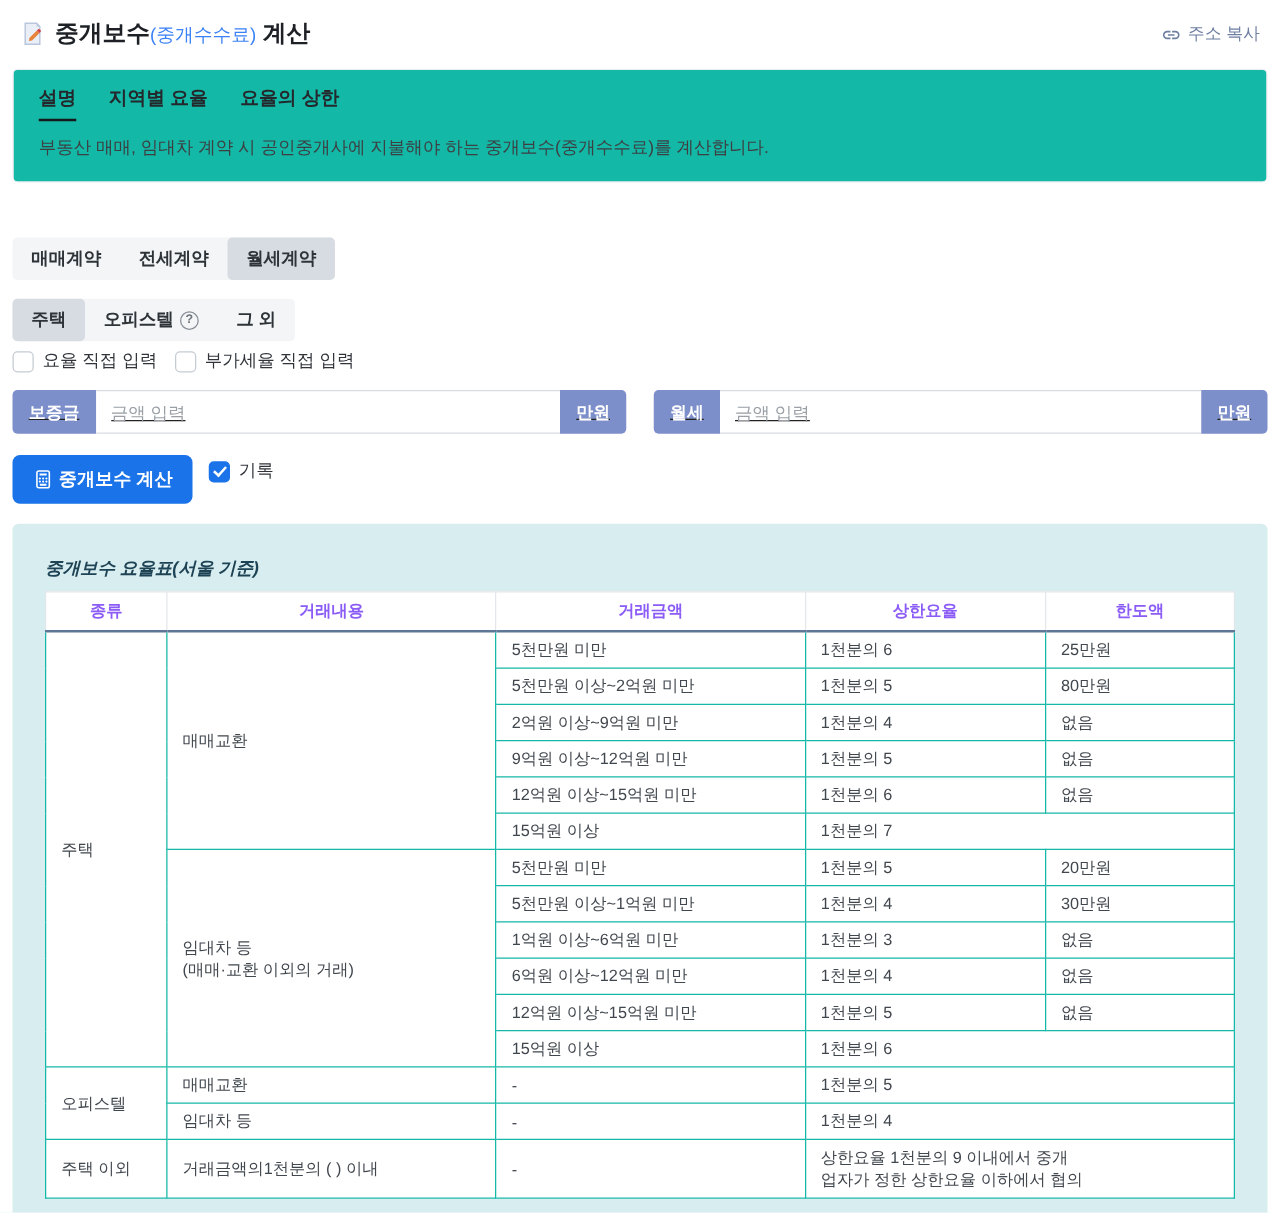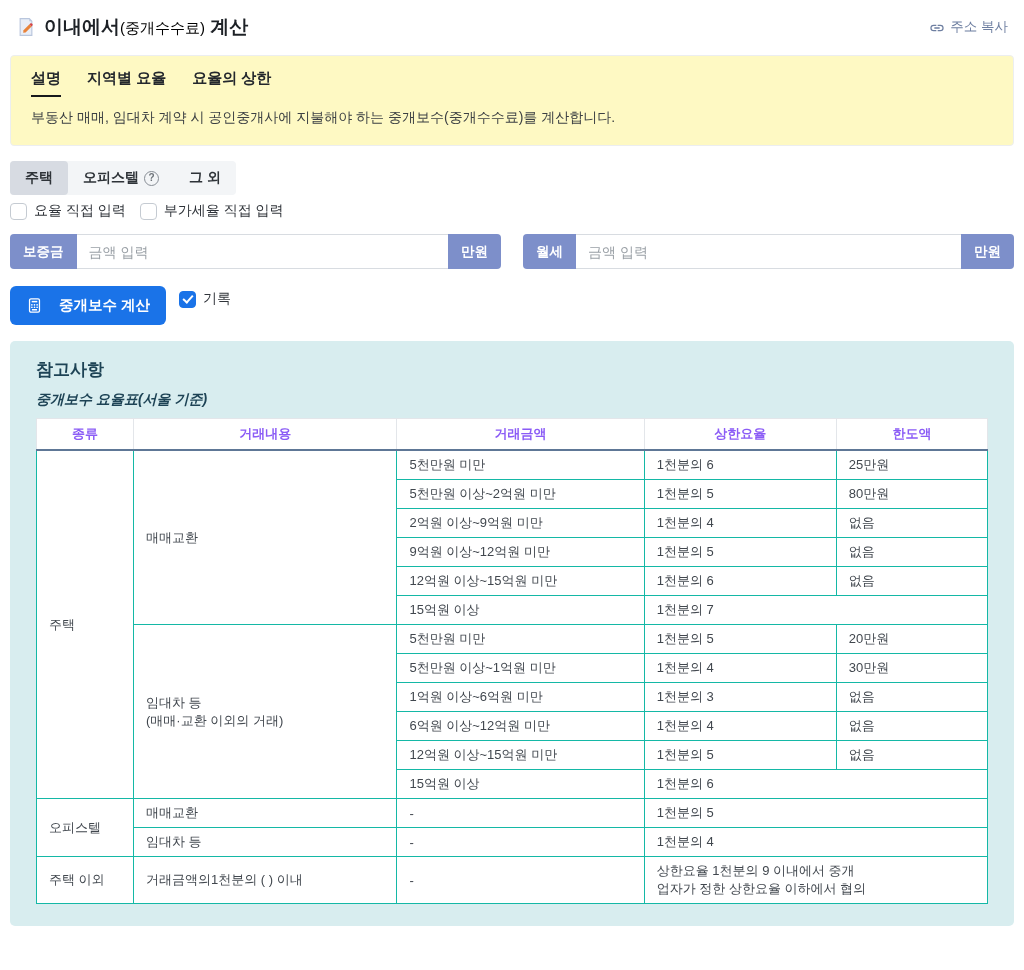--- a/index.html
+++ b/index.html
@@ -9,56 +9,56 @@
     font-family:"Liberation Sans","DejaVu Sans",sans-serif;
     color:#222; position:relative; overflow:hidden;
   }
   .wrap { padding:12px 10px 0 10px; }
 
   
   .hdr { display:flex; align-items:center; justify-content:space-between; padding:2px 6px 0 6px; }
   .hdr-left { display:flex; align-items:center; gap:8px; }
   .title { font-size:19px; color:#1d2126; }
   .title b { font-weight:700; }
-  .title .sub { font-size:15px; font-weight:400; color:#000000; }
+  .title .sub { font-size:15px; font-weight:400; color:#3b82f6; }
   .copy { display:flex; align-items:flex-end; gap:5px; color:#6e7fa1; font-size:13.5px; cursor:pointer; }
   .copy svg { width:16px; height:16px; fill:#6e7fa1; }
 
   
-  .panel1 { margin:15px 0 0 0; background:#fef9c3; border:1px solid #eceef0; border-radius:4px; padding:13px 20px 18px 20px; }
+  .panel1 { margin:15px 0 0 0; background:#14b8a6; border:1px solid #eceef0; border-radius:4px; padding:13px 20px 18px 20px; }
   .info-tabs { display:flex; gap:26px; }
   .info-tab { font-size:15px; font-weight:700; color:#24282d; padding-bottom:7px; cursor:pointer; position:relative; }
   .info-tab.active { border-bottom:2.5px solid #17191c; }
   .desc { margin-top:12px; font-size:14px; color:#3c4043; }
   .seg { display:inline-flex; background:#f3f5f7; border-radius:4px; margin-top:0; }
   .seg-contract { margin-top:44px; }
   .seg-property { margin-top:15px; }
   .seg-item { font-size:14px; font-weight:600; color:#2e3338; padding:8px 15px; border-radius:4px; cursor:pointer; display:flex; align-items:center; gap:5px; }
   .seg-item.active { background:#d7dbe2; }
   .help-circle { width:15px; height:15px; border:1.5px solid #878d95; border-radius:50%; font-size:10px; font-weight:700; color:#6d7379; display:inline-flex; align-items:center; justify-content:center; line-height:1; }
 
   
   .chk-row { display:flex; gap:14px; margin-top:7px; align-items:center; }
   .chk { display:flex; align-items:center; gap:7px; cursor:pointer; font-size:14px; color:#30343a; }
   .box { width:17px; height:17px; border:1.5px solid #c5cbd2; border-radius:4px; background:#fff; }
   .box.checked { background:#1a73e8; border-color:#1a73e8; position:relative; }
   .box.checked::after { content:""; position:absolute; left:5px; top:1.5px; width:4px; height:8px; border:solid #fff; border-width:0 2px 2px 0; transform:rotate(42deg); }
 
   
-  .inputs { display:flex; gap:22px; margin-top:14px; }
+  .inputs { display:flex; gap:22px; margin-top:14px;text-decoration:underline; }
   .igroup { flex:1; display:flex; height:35px; }
   .chip { background:#7d8fca; color:#fff; font-size:13.5px; font-weight:700; display:flex; align-items:center; padding:0 13px; }
   .chip.left { border-radius:4px 0 0 4px; }
   .chip.right { border-radius:0 4px 4px 0; }
   .igroup input { flex:1; border:1px solid #d8dce1; border-left:none; border-right:none; padding:12px 12px; font-size:14px; color:#0369a1; outline:none; min-width:0; font-family:inherit; }
   .igroup input::placeholder { color:#9aa0a6; }
 
   
   .btn-row { display:flex; align-items:flex-start; gap:13px; margin-top:17px; }
-  .calc-btn { background:#1a73e8; color:#fff; border:none; border-radius:6px; font-size:14.5px; font-weight:700; padding:10px 16px; display:flex; align-items:center; gap:16px; cursor:pointer; font-family:inherit; }
+  .calc-btn { background:#1a73e8; color:#fff; border:none; border-radius:6px; font-size:14.5px; font-weight:700; padding:10px 16px; display:flex; align-items:center; gap:4px; cursor:pointer; font-family:inherit; }
   .calc-btn svg { width:17px; height:17px; }
   .rec { margin-top:4px; }
 
   
   .panel2 { margin-top:16px; background:#d8edef; border-radius:5px; padding:17px 26px 22px 26px; }
   .ref-title { font-size:17px; font-weight:700; color:#1d4355; }
   .tbl-title { margin-top:10px; font-size:14px; font-weight:700; color:#1d4355;font-style:italic; }
   table.fee { width:100%; margin-top:9px; border-collapse:collapse; background:#fff; font-size:13px; color:#41474e; }
   table.fee th { font-weight:700; color:#2b3publice; }
   table.fee th { font-weight:700; color:#8b5cf6; text-align:center; padding:6px 8px; background:#fff; border:1px solid #e3e6ea; border-bottom:2px solid #5e7796; }
@@ -73,41 +73,46 @@
   <div class="hdr">
     <div class="hdr-left">
       <span style="display:inline-flex;">
         <svg width="20" height="20" viewBox="0 0 24 24">
           <path d="M5 2h11l3 3v17H5z" fill="#e9eef7" stroke="#b9c6dd" stroke-width="1.4"></path>
           <path d="M16 2v3h3z" fill="#b9c6dd"></path>
           <path d="M9 16l7.2-7.2 2.5 2.5L11.5 18.5 8.6 19z" fill="#e8833a"></path>
           <path d="M16.2 8.8l2.5 2.5 1-1c.5-.5.5-1.3 0-1.8l-.7-.7c-.5-.5-1.3-.5-1.8 0z" fill="#d64545"></path>
         </svg>
       </span>
-      <div class="title"><b>이내에서</b><span class="sub">(중개수수료)</span> <b>계산</b></div>
+      <div class="title"><b>중개보수</b><span class="sub">(중개수수료)</span> <b>계산</b></div>
     </div>
     <div class="copy">
       <svg viewBox="0 0 24 24">
           <path d="M3.9 12c0-1.7 1.4-3.1 3.1-3.1h4V7H7a5 5 0 0 0 0 10h4v-1.9H7c-1.7 0-3.1-1.4-3.1-3.1zM8 13h8v-2H8v2zm5-6v1.9h4c1.7 0 3.1 1.4 3.1 3.1s-1.4 3.1-3.1 3.1h-4V17h4a5 5 0 0 0 0-10h-4z"></path>
         </svg>
       <span>주소 복사</span>
     </div>
   </div>
 
   
   <div class="panel1">
     <div class="info-tabs">
       <div class="info-tab active">설명</div>
       <div class="info-tab">지역별 요율</div>
       <div class="info-tab">요율의 상한</div>
     </div>
     <div class="desc">부동산 매매, 임대차 계약 시 공인중개사에 지불해야 하는 중개보수(중개수수료)를 계산합니다.</div>
   </div>
 
   
+  <div class="seg seg-contract">
+    <div class="seg-item">매매계약</div>
+    <div class="seg-item">전세계약</div>
+    <div class="seg-item active">월세계약</div>
+  </div>
 
   
   <div style="display:block;">
     <div class="seg seg-property">
       <div class="seg-item active">주택</div>
       <div class="seg-item">
         <span>오피스텔</span>
         <span class="help-circle">?</span>
       </div>
       <div class="seg-item">그 외</div>
@@ -157,21 +162,20 @@
       <span>중개보수 계산</span>
     </button>
     <label class="chk rec">
       <span class="box checked"></span>
       <span>기록</span>
     </label>
   </div>
 
   
   <div class="panel2">
-    <div class="ref-title">참고사항</div>
     <div class="tbl-title">중개보수 요율표(서울 기준)</div>
     <table class="fee">
       <colgroup>
           <col style="width: 10.2%;">
           <col style="width: 27.7%;">
           <col style="width: 26%;">
           <col style="width: 20.2%;">
           <col style="width: 15.9%;">
         </colgroup>
       <thead>

